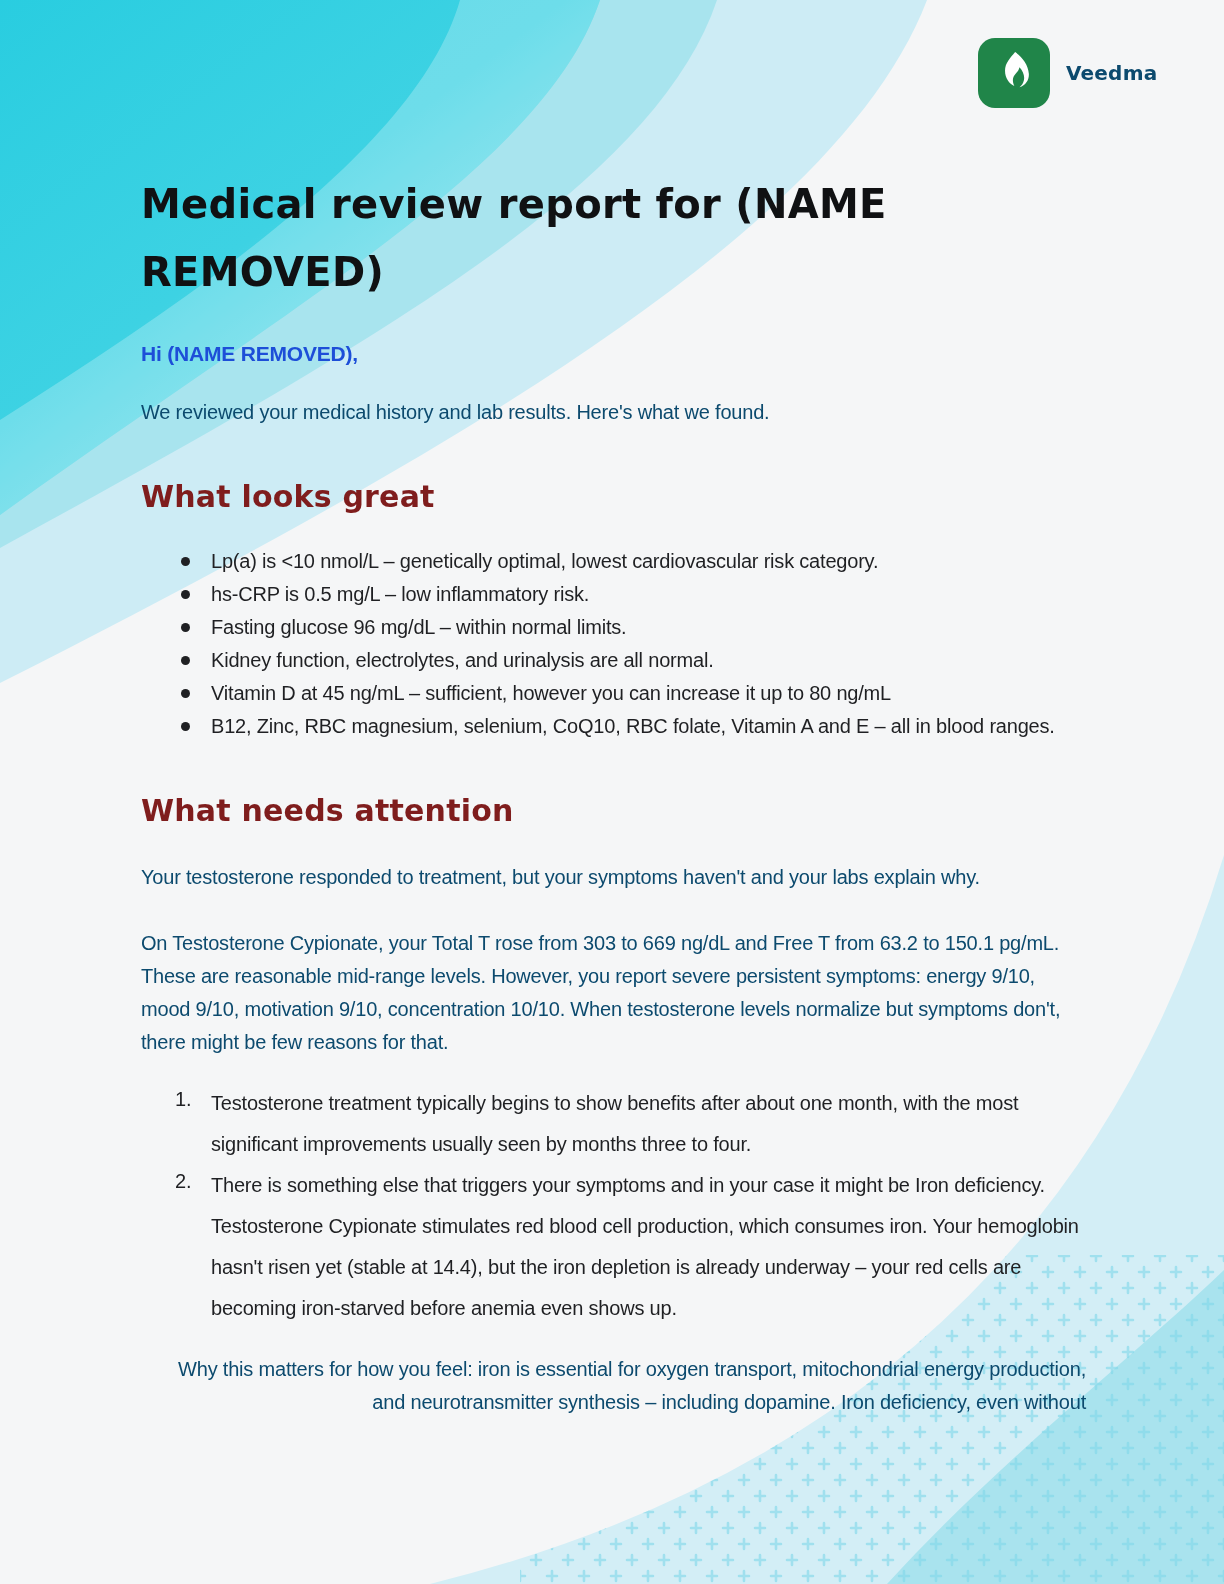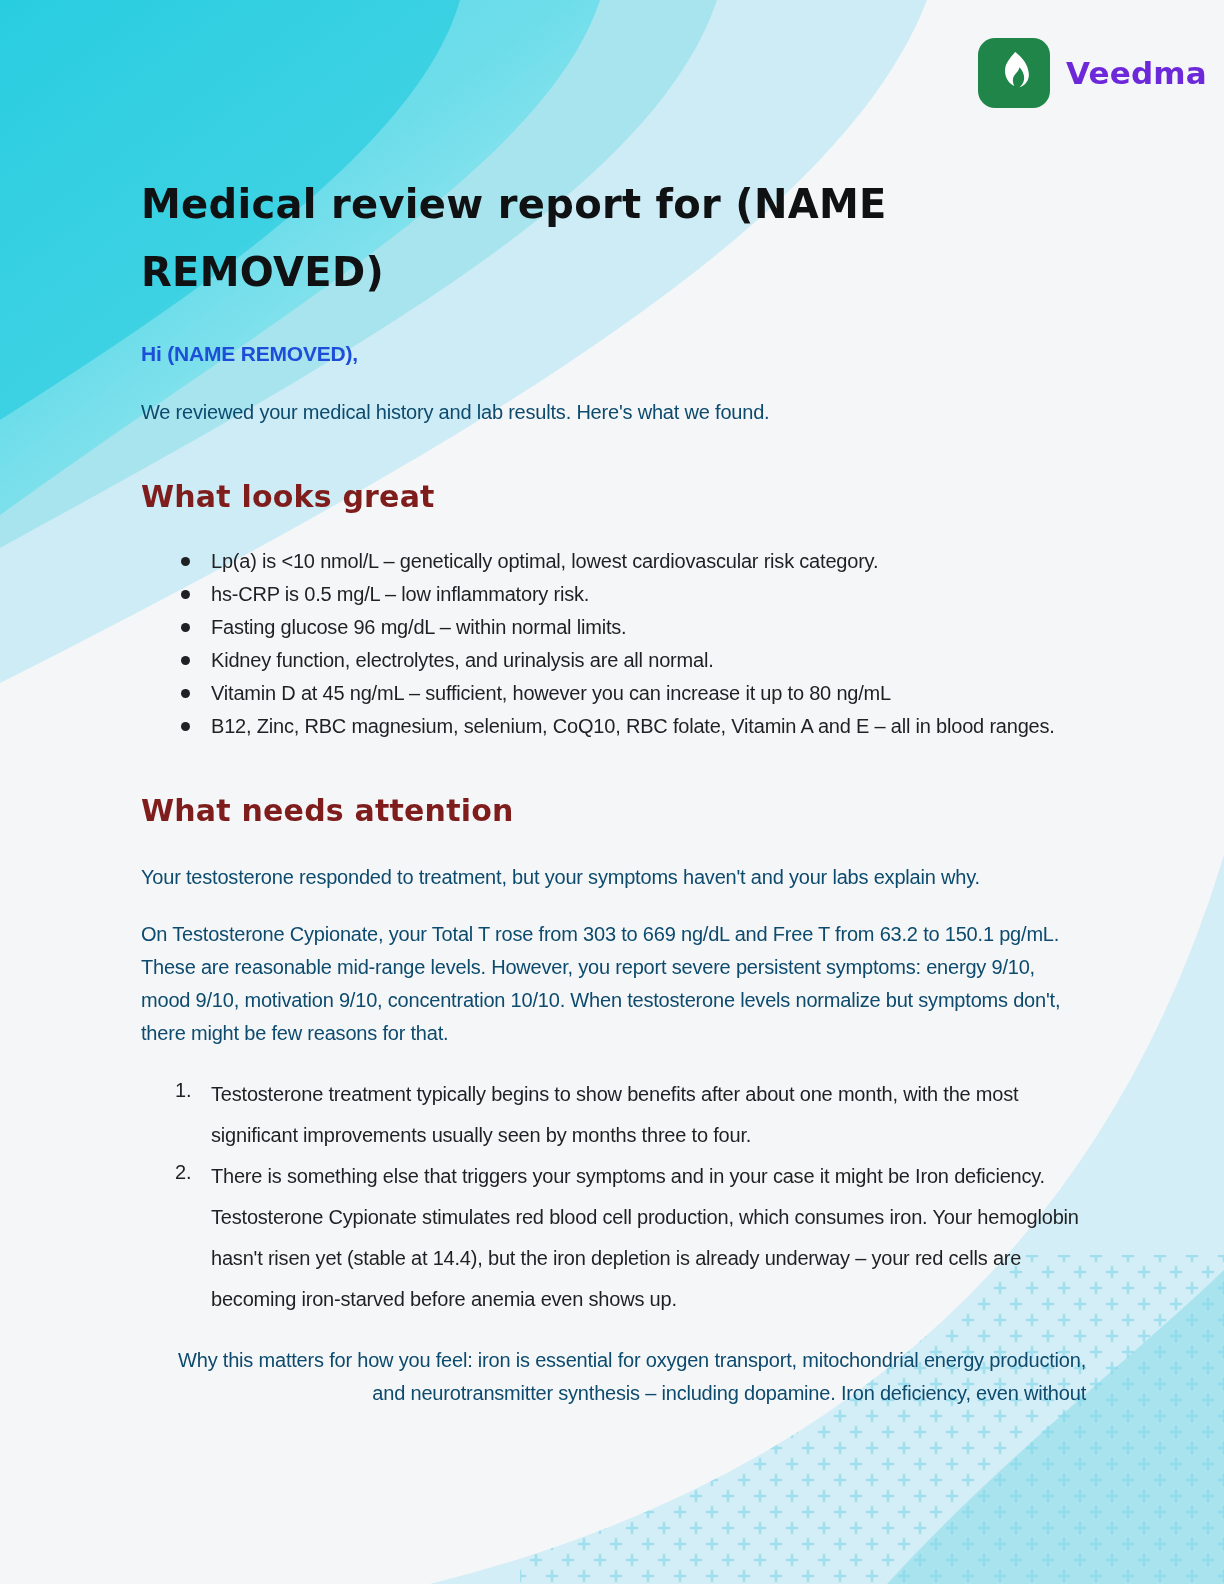--- a/index.html
+++ b/index.html
@@ -16,21 +16,21 @@
     position:absolute;left:978px;top:38px;z-index:2;
     display:flex;align-items:center;gap:16px;
   }
   .logo-badge{
     width:72px;height:70px;border-radius:17px;
     background:#208549;
     display:flex;align-items:center;justify-content:center;
     flex:0 0 auto;
   }
   .logo-text{
-    font-size:31px;font-weight:700;color:#6d28d9;letter-spacing:.2px;
+    font-size:20px;font-weight:700;color:#0c4a6e;letter-spacing:.2px;
     font-family:"DejaVu Sans", sans-serif;
   }
   .content{
     position:absolute;left:141px;top:0;width:945px;z-index:1;
   }
   h1{
     margin:170px 0 0 0;
     font-family:"DejaVu Sans", sans-serif;
     font-weight:700;
     font-size:40px;line-height:68px;
@@ -70,21 +70,21 @@
   ol.numbered li{
     position:relative;
     font-size:20px;line-height:41px;letter-spacing:-.2px;margin:0;
     counter-increment:attn;
   }
   ol.numbered li::before{
     content:counter(attn) ".";
     position:absolute;left:-36px;top:0;
     font-size:20px;line-height:33px;color:#1f2023;
   }
-  .p2{margin-top:24px;}
+  .p2{margin-top:33px;}
   .p3{margin-top:24px;text-align:right;}
 </style>
 </head>
 <body>
 
 <div class="page">
 
   <svg class="bg" width="1224" height="1584" viewBox="0 0 1224 1584">
     <defs>
       <linearGradient id="brightGrad" x1="0" y1="0" x2="0.75" y2="0.85">

